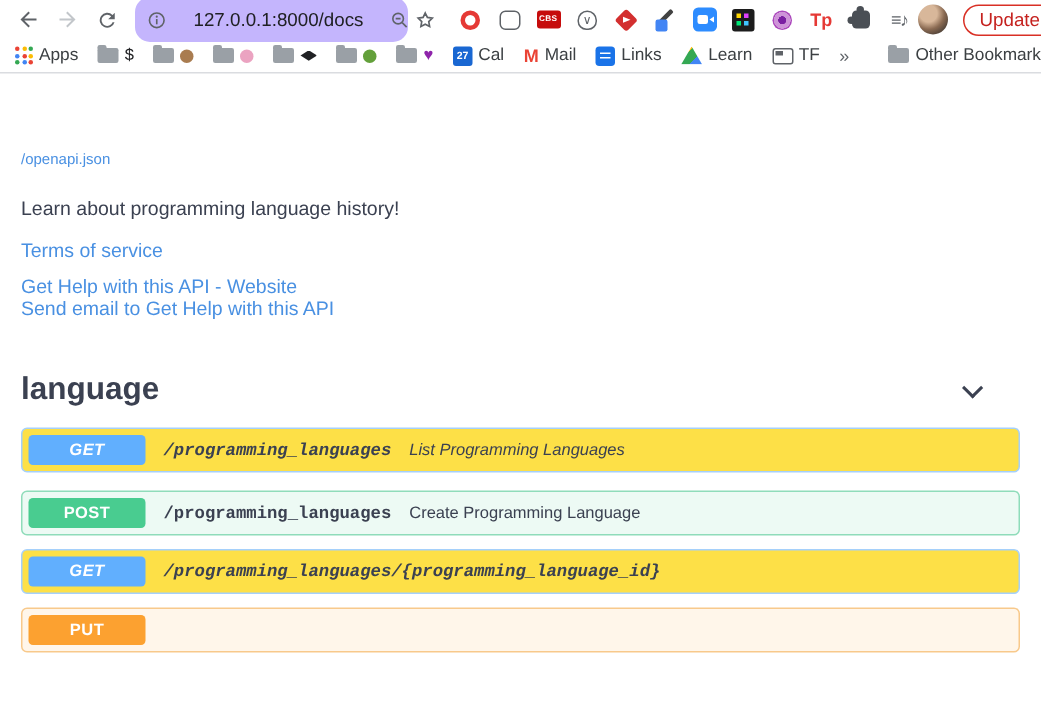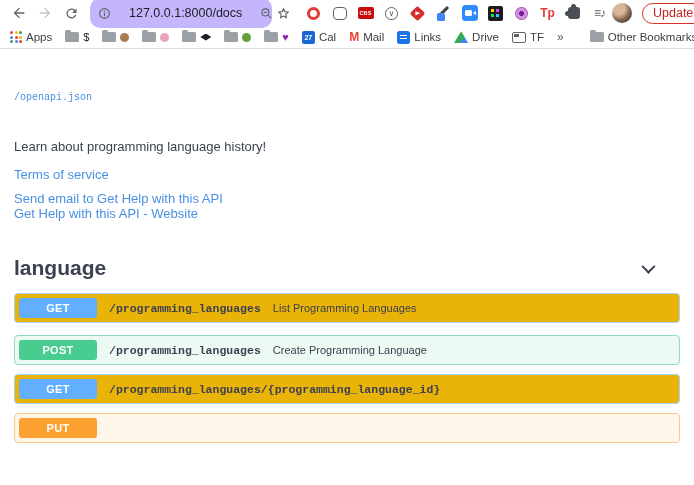--- a/index.html
+++ b/index.html
@@ -63,32 +63,32 @@
   .ic-tf::before { content:""; position:absolute; left:1.5px; top:1.5px; width:5px; height:3px; background:#5f6368; }
   .bm-overflow { color:#5f6368; font-size:12px; }
   .bm-divider { width:1px; height:14px; background:#dadce0; }
 
   
   .content { padding:37px 14px 0; }
   h1.api-title { display:flex; align-items:flex-start; gap:6px; font-size:29px; font-weight:bold; color:#3b4151; letter-spacing:-.3px; line-height:1.1; }
   .badges { display:flex; gap:4px; margin-top:5px; }
   .ver-badge { background:#7d8492; color:#fff; font-size:9.5px; font-weight:bold; padding:2.5px 7px; border-radius:14px; }
   .oas-badge { background:#89bf04; color:#fff; font-size:9.5px; font-weight:bold; padding:2.5px 7px; border-radius:14px; }
-  .openapi-link { display:inline-block; margin-top:5px; font-size:10px; color:#4990e2; text-decoration:none;font-family:Liberation Mono, monospace; }
-  .description { margin-top:35px; font-size:13px; color:#3b4151; }
+  .openapi-link { display:inline-block; margin-top:15px; font-size:10px; color:#4990e2; text-decoration:none; }
+  .description { margin-top:17px; font-size:13px; color:#3b4151; }
   .links-block { margin-top:13px; font-size:13px; line-height:15px; }
   .links-block a { color:#4990e2; text-decoration:none; display:inline-block; }
   .link-terms { margin-bottom:9px; }
   .link-license { margin-top:8px; }
   .section-header { margin-top:35px; display:flex; align-items:center; justify-content:space-between; padding-right:28px; cursor:pointer; }
   .section-title { font-size:21px; font-weight:bold; color:#3b4151; }
   .chev { width:10px; height:10px; border-right:2px solid #3b4151; border-bottom:2px solid #3b4151; transform:rotate(45deg) translateY(-2px); }
   .ops { margin-top:13px; }
   .op-row { height:30px; display:flex; align-items:center; border-radius:4px; border:1px solid; margin-bottom:9px; cursor:pointer; }
-  .op-get    { background:#eab308; border-color:#a5d0fb; }
+  .op-get    { background:#fde047; border-color:#a5d0fb;font-style:italic; }
   .op-post   { background:#edfaf4; border-color:#8fdcba;margin-top:12px; }
   .op-put    { background:#fff6ea; border-color:#f8c98b; }
   .method-badge { min-width:78px; height:20px; line-height:20px; border-radius:3px; color:#fff; font-weight:bold; font-size:11px; text-align:center; margin-left:4px; letter-spacing:.3px; }
   .op-path { margin-left:12px; font-family:"Liberation Mono","DejaVu Sans Mono",monospace; font-weight:bold; font-size:11.5px; color:#3b4151; white-space:nowrap; }
   .op-summary { margin-left:12px; font-size:11px; color:#3b4151; white-space:nowrap; }
 </style>
 </head>
 <body>
 
 <div class="toolbar">
@@ -219,43 +219,43 @@
   <span class="bm">
       <span class="ic-gmail">M</span>
       <span>Mail</span>
     </span>
   <span class="bm">
       <span class="ic-links"></span>
       <span>Links</span>
     </span>
   <span class="bm">
       <span class="ic-drive"></span>
-      <span>Drive</span>
+      <span>Learn</span>
     </span>
   <span class="bm">
       <span class="ic-tf"></span>
       <span>TF</span>
     </span>
   <span class="bm-overflow">»</span>
   <span class="bm-divider"></span>
   <span class="bm">
       <span class="folder"></span>
       <span>Other Bookmarks</span>
     </span>
 </div>
 
 <div class="content">
   <a class="openapi-link" href="#">/openapi.json</a>
 
   <div class="description">Learn about programming language history!</div>
 
   <div class="links-block">
     <div class="link-terms"><a href="#">Terms of service</a></div>
+    <div><a href="#">Get Help with this API - Website</a></div>
     <div><a href="#">Send email to Get Help with this API</a></div>
-    <div><a href="#">Get Help with this API - Website</a></div>
   </div>
 
   <div class="section-header">
     <span class="section-title">language</span>
     <span class="chev"></span>
   </div>
 
   <div class="ops">
     <div class="op-row op-get">
       <span class="method-badge" style="background: rgb(97, 175, 254);">GET</span>

